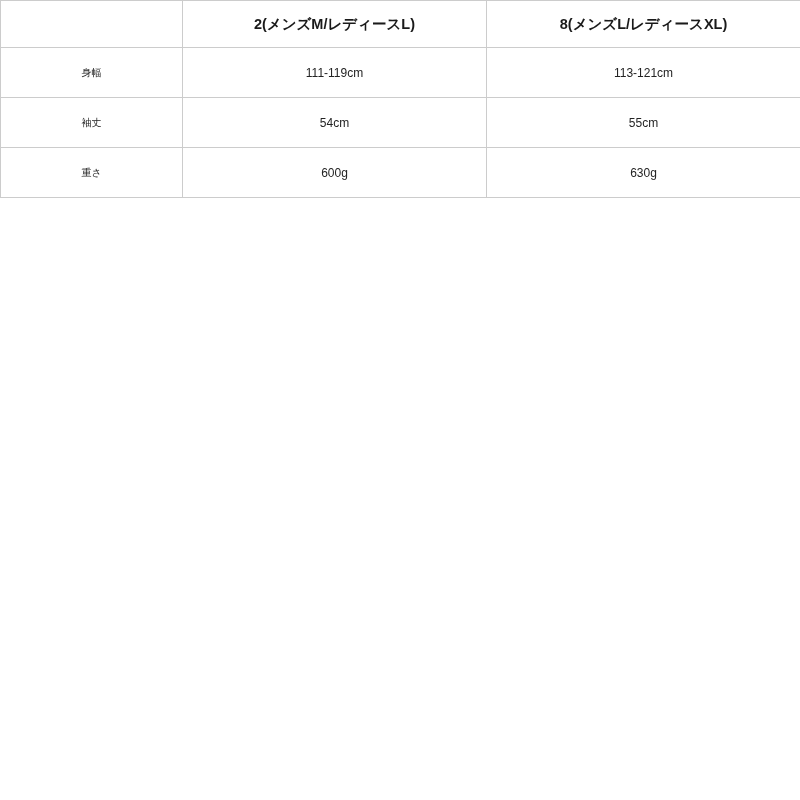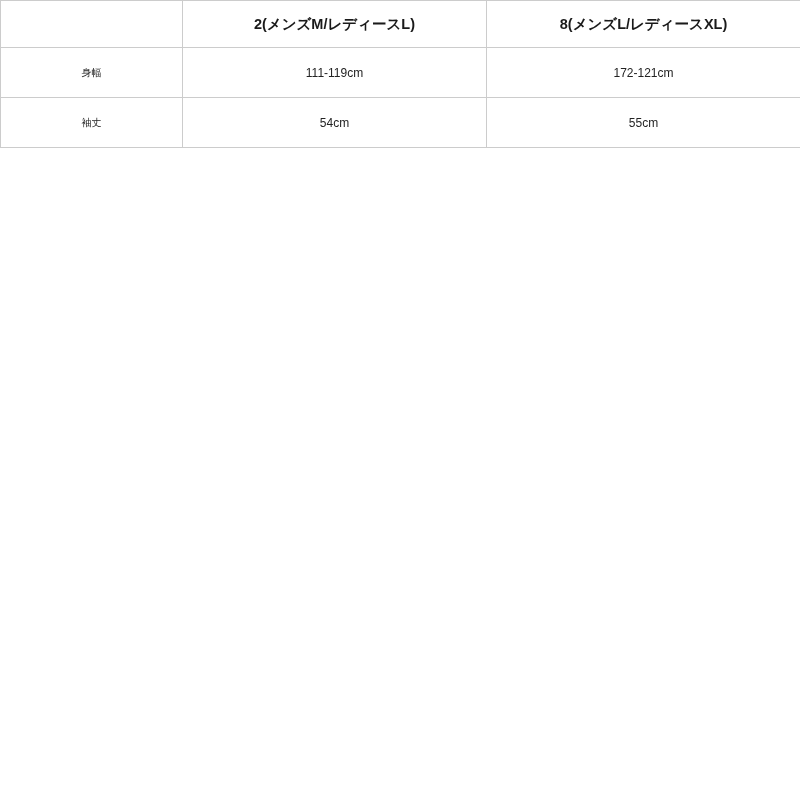--- a/index.html
+++ b/index.html
@@ -83,23 +83,28 @@
       <tr>
         <th class="corner"></th>
         <th>2(メンズM/レディースL)</th>
         <th>8(メンズL/レディースXL)</th>
       </tr>
     </thead>
     <tbody>
       <tr>
         <td class="rowhead">身幅</td>
         <td>111-119cm</td>
-        <td>172-121cm</td>
+        <td>113-121cm</td>
       </tr>
       <tr>
         <td class="rowhead">袖丈</td>
         <td>54cm</td>
         <td>55cm</td>
+      </tr>
+      <tr>
+        <td class="rowhead">重さ</td>
+        <td>600g</td>
+        <td>630g</td>
       </tr>
     </tbody>
   </table>
   <div class="below-blank"></div>
 </div>
 
 </body></html>

